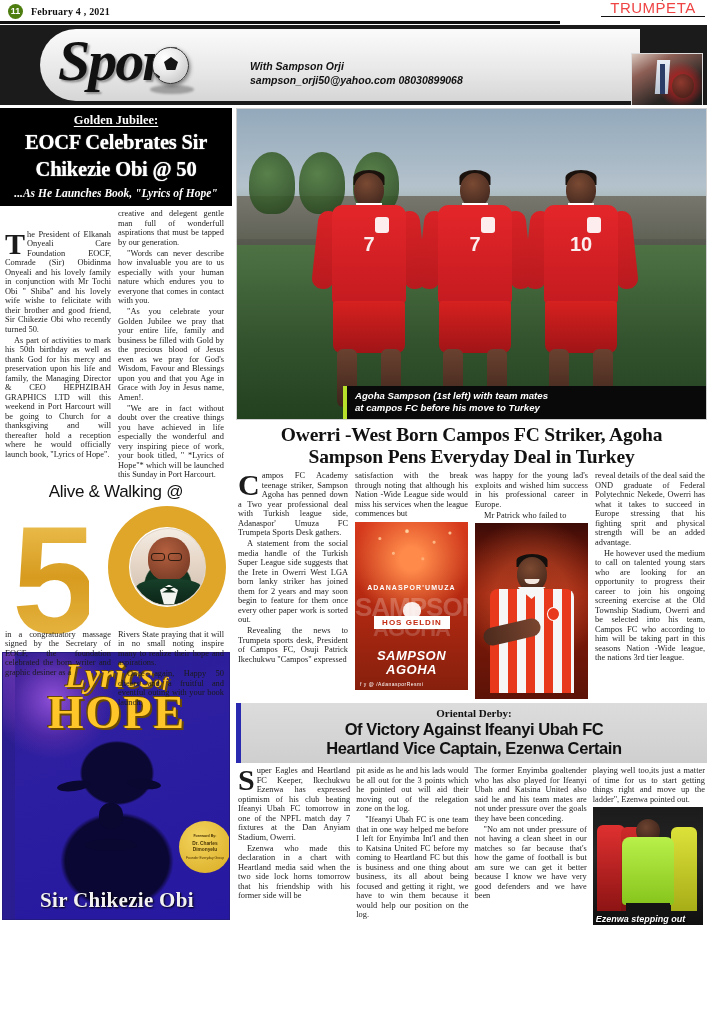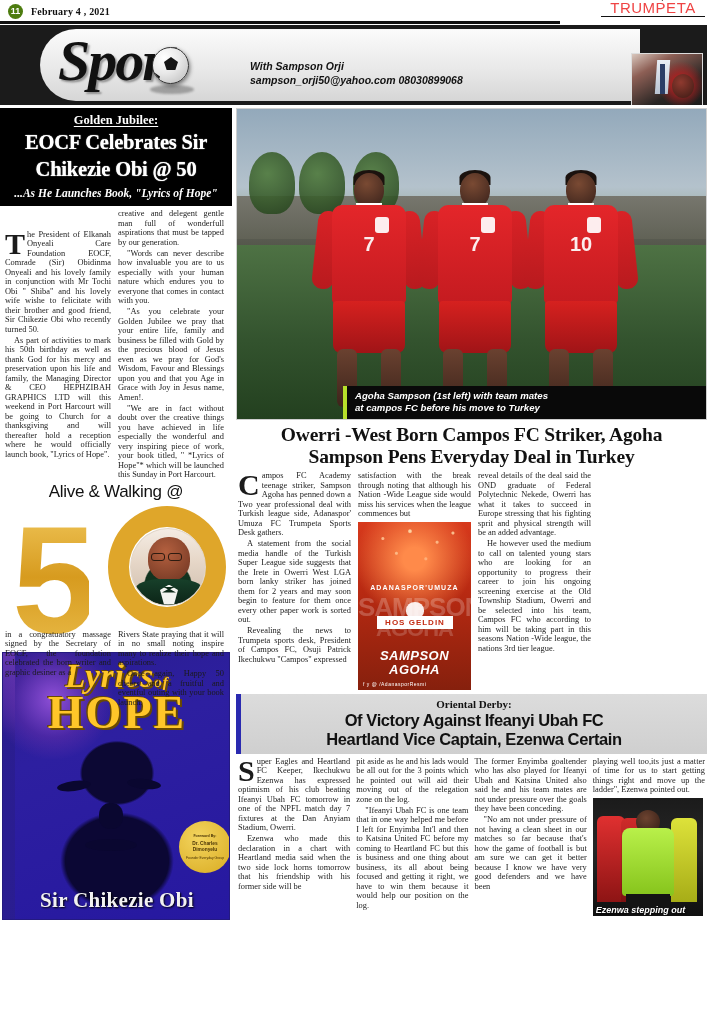--- a/index.html
+++ b/index.html
@@ -521,20 +521,34 @@
           <div class="t2">SAMPSON</div>
           <div class="crest"></div>
           <div class="t3">AGOHA</div>
           <div class="hos">HOS GELDIN</div>
           <div class="sig1">SAMPSON</div>
           <div class="sig2">AGOHA</div>
           <div class="social">f  y  @  /AdanasporResmi</div>
         </div>
       </div>
 
+      <div class="col">
+        <p class="news first">was happy for the young lad's exploits and wished him success in his professional career in Europe.</p>
+        <p class="news">Mr Patrick who failed to</p>
+        <div class="sampson-photo">
+          <div class="bg"></div>
+          <div class="hair"></div>
+            <div class="head"></div>
+            <div class="smile"></div>
+          <div class="jersey"></div>
+            <div class="collar"></div>
+            <div class="crest"></div>
+            <div class="arm"></div>
+        </div>
+      </div>
 
       <div class="col">
         <p class="news first">reveal details of the deal said the OND graduate of Federal Polytechnic Nekede, Owerri has what it takes to succeed in Europe stressing that his fighting sprit and physical strength will be an added advantage.</p>
         <p class="news">He however used the medium to call on talented young stars who are looking for an opportunity to progress their career to join his ongoing screening exercise at the Old Township Stadium, Owerri and be selected into his team, Campos FC who according to him will be taking part in this seasons Nation -Wide league, the nations 3rd tier league.</p>
       </div>
     </div>
 
     <div class="derby-head">
       <div class="derby-kicker">Oriental Derby:</div>
       <div class="derby-title">Of Victory Against Ifeanyi Ubah FC</div>

